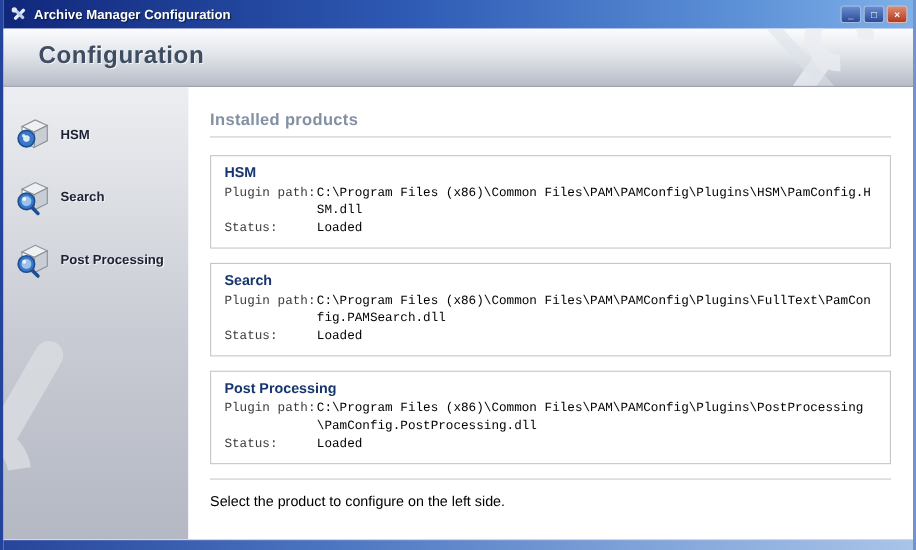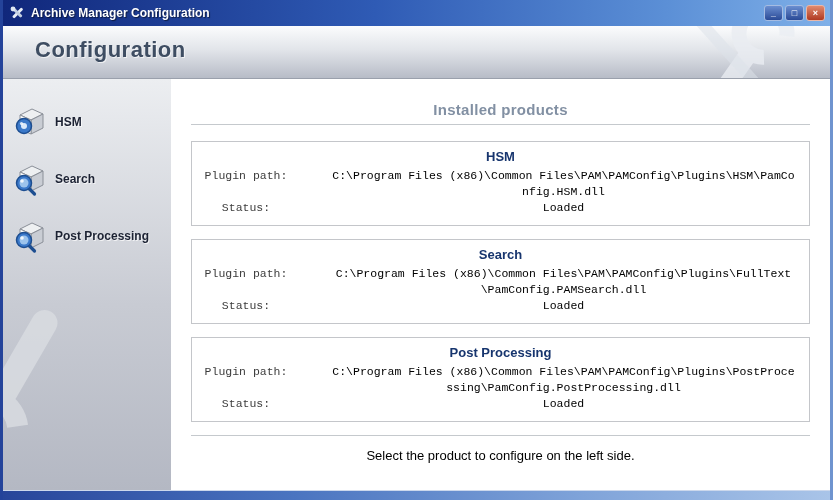--- a/index.html
+++ b/index.html
@@ -44,29 +44,29 @@
   .body { flex:1; display:flex; min-height:0; }
   .sidebar {
     width:168px; flex:0 0 168px; position:relative; overflow:hidden;
     background:linear-gradient(180deg,#eceef1 0%,#c8cbd3 55%,#b4b8c3 100%);
     padding-top:20px; box-sizing:border-box;
   }
   .side-item { display:flex; align-items:center; gap:8px; padding:5px 6px 5px 10px; margin-bottom:11px; cursor:pointer; position:relative; z-index:2; }
   .side-item .side-label { font-size:12px; font-weight:bold; color:#1c2233; text-shadow:1px 1px 0 rgba(255,255,255,.7); }
   .sidebar-wrench { position:absolute; left:-22px; bottom:-14px; z-index:1; }
   
-  .content { flex:1; background:#fff; padding:16px 20px 0 20px; box-sizing:border-box; overflow:hidden;text-align:center; }
+  .content { flex:1; background:#fff; padding:16px 20px 0 20px; box-sizing:border-box; overflow:hidden; }
   .heading { margin:6px 0 6px; font-size:15px; font-weight:bold; color:#8290a3; letter-spacing:.3px; }
   .rule { border:none; border-top:1px solid #c5c9cd; margin:0 0 16px; }
   .rule2 { border:none; border-top:1px solid #c5c9cd; margin:8px 0 12px; }
   .card { border:1px solid #c4c6ca; background:#fff; padding:7px 12px 9px; margin-bottom:13px; }
   .card-title { font-size:13px; font-weight:bold; color:#17356e; margin-bottom:4px; }
   .row { display:flex; font-size:11.5px; line-height:16px; color:#000;font-family:Liberation Mono, monospace; }
   .row .rl { width:84px; flex:0 0 84px; color:#3c3c3c; }
-  .row .rv { flex:1; word-break:break-all;margin-left:42px; }
+  .row .rv { flex:1; word-break:break-all; }
   .note { font-size:13px; color:#000; }
   
   .bottom-strip {
     height:10px; flex:0 0 10px; box-sizing:border-box;
     border-top:1px solid #ccd8ec;
     background:linear-gradient(90deg,#27459a 0%,#4a74c0 35%,#7fa3d9 70%,#a9c4e8 100%);
   }
 </style>
 </head>
 <body>

